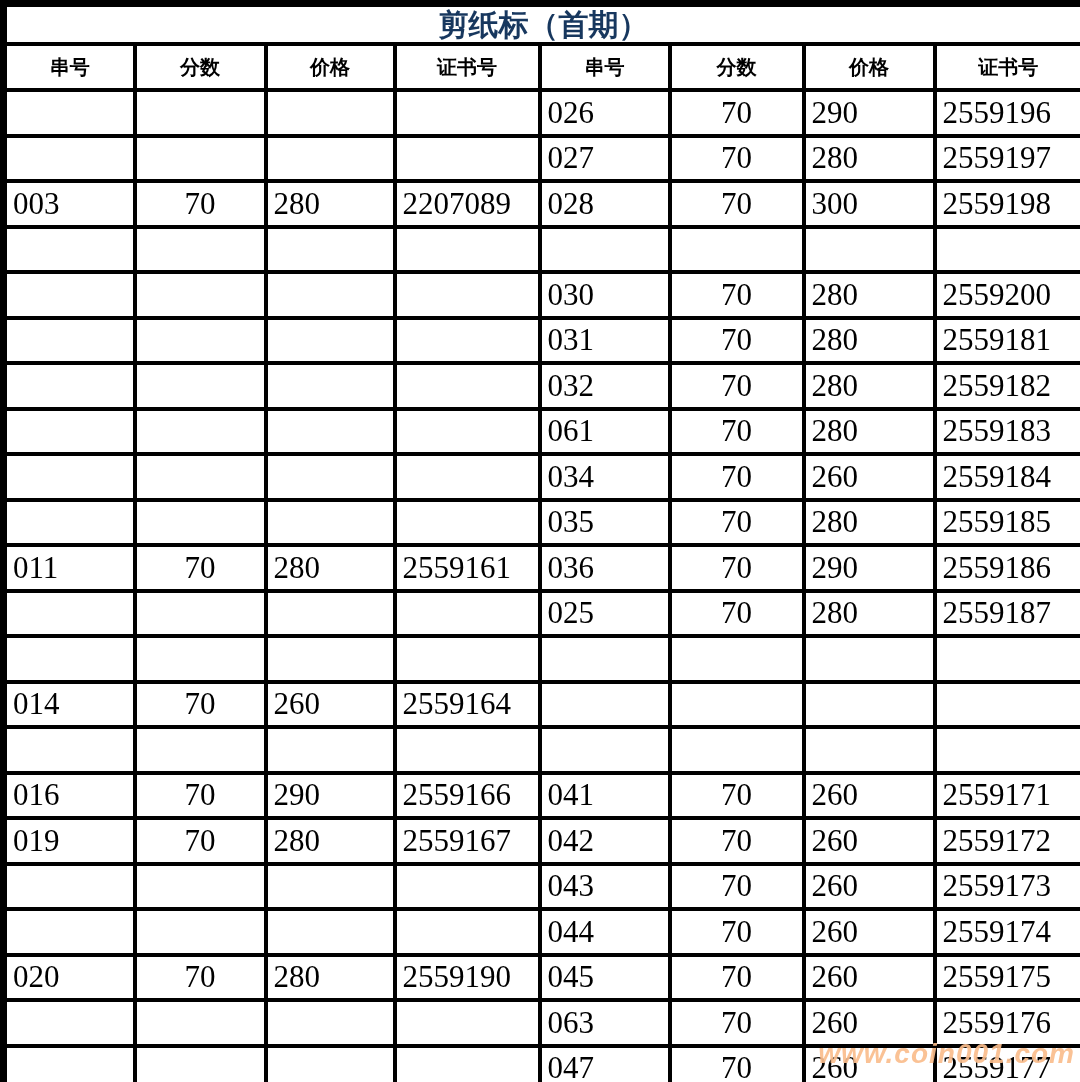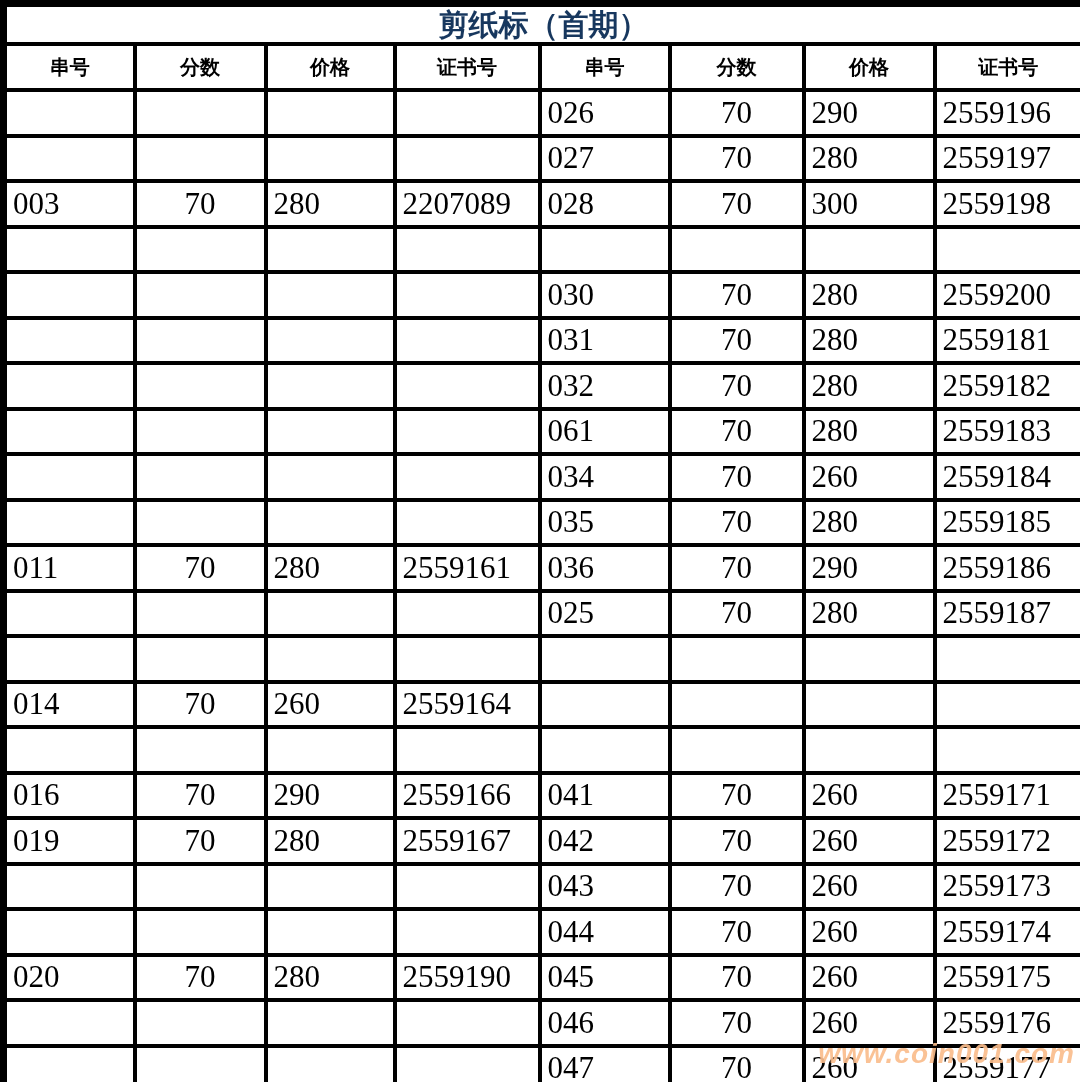--- a/index.html
+++ b/index.html
@@ -297,21 +297,21 @@
     <td class="serial">045</td>
     <td class="score">70</td>
     <td class="price">260</td>
     <td class="cert">2559175</td>
   </tr>
         <tr class="data-row">
     <td class="serial"></td>
     <td class="score"></td>
     <td class="price"></td>
     <td class="cert"></td>
-    <td class="serial">046</td>
+    <td class="serial">063</td>
     <td class="score">70</td>
     <td class="price">260</td>
     <td class="cert">2559176</td>
   </tr>
         <tr class="data-row">
     <td class="serial"></td>
     <td class="score"></td>
     <td class="price"></td>
     <td class="cert"></td>
     <td class="serial">047</td>

